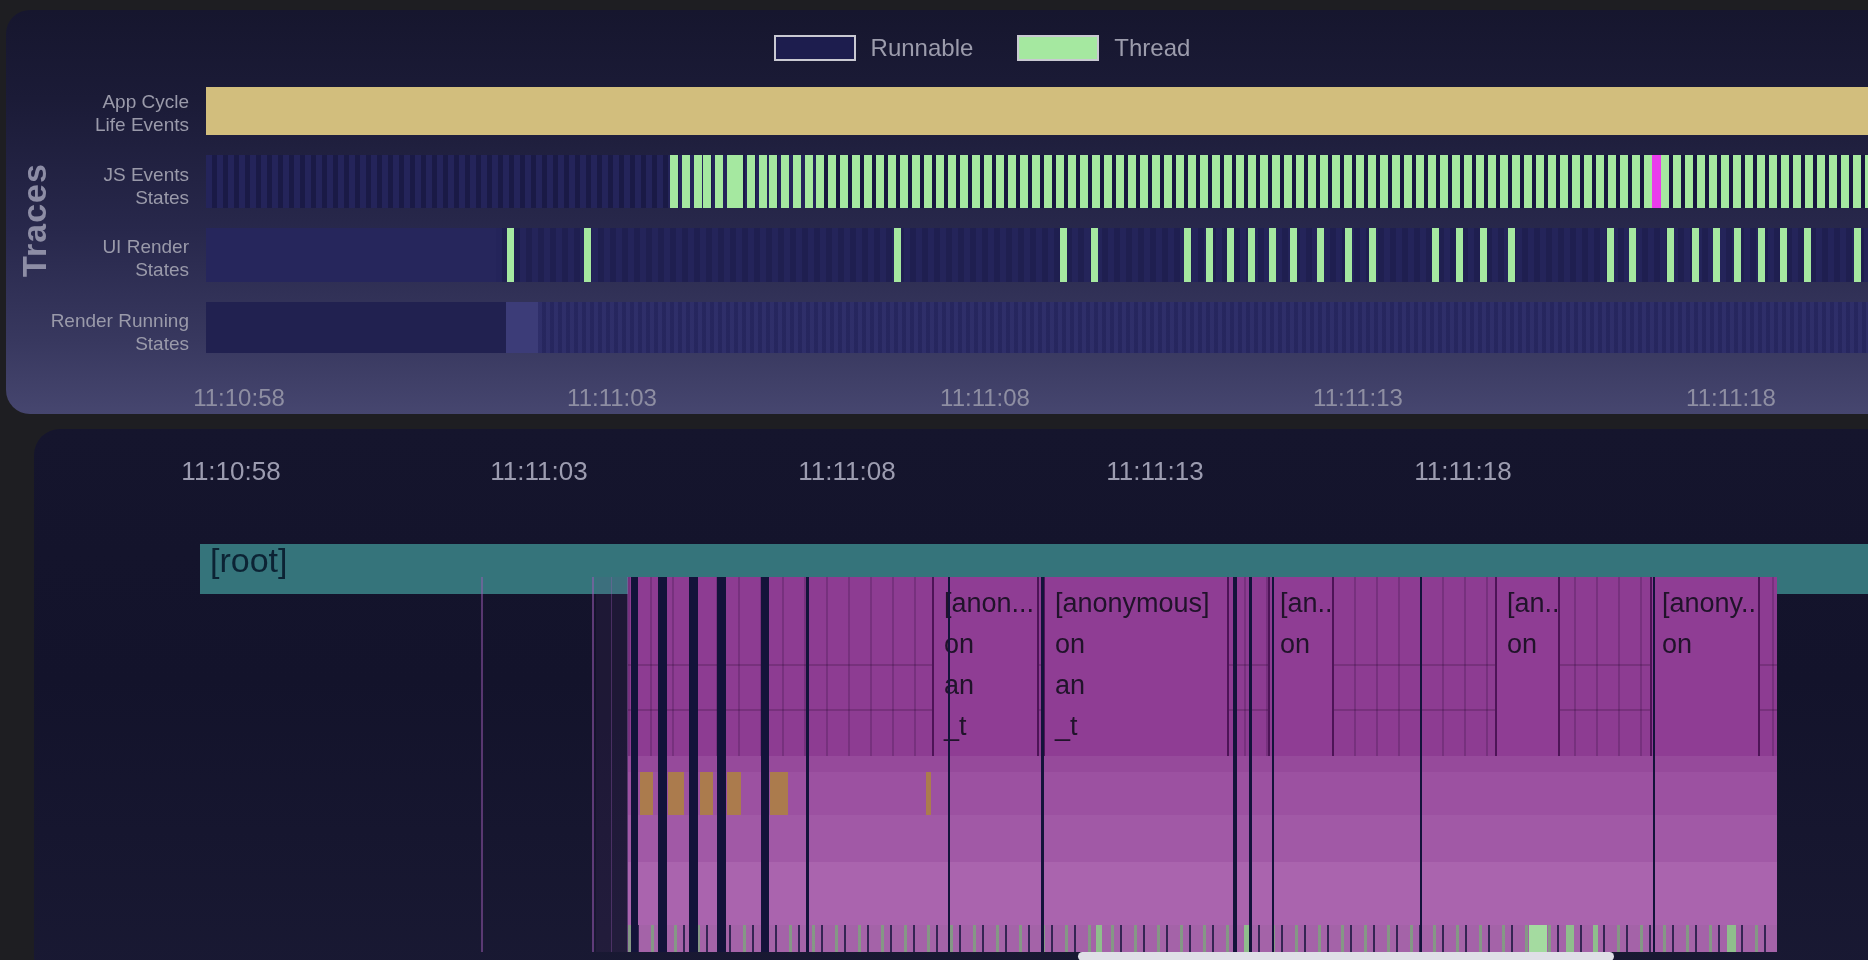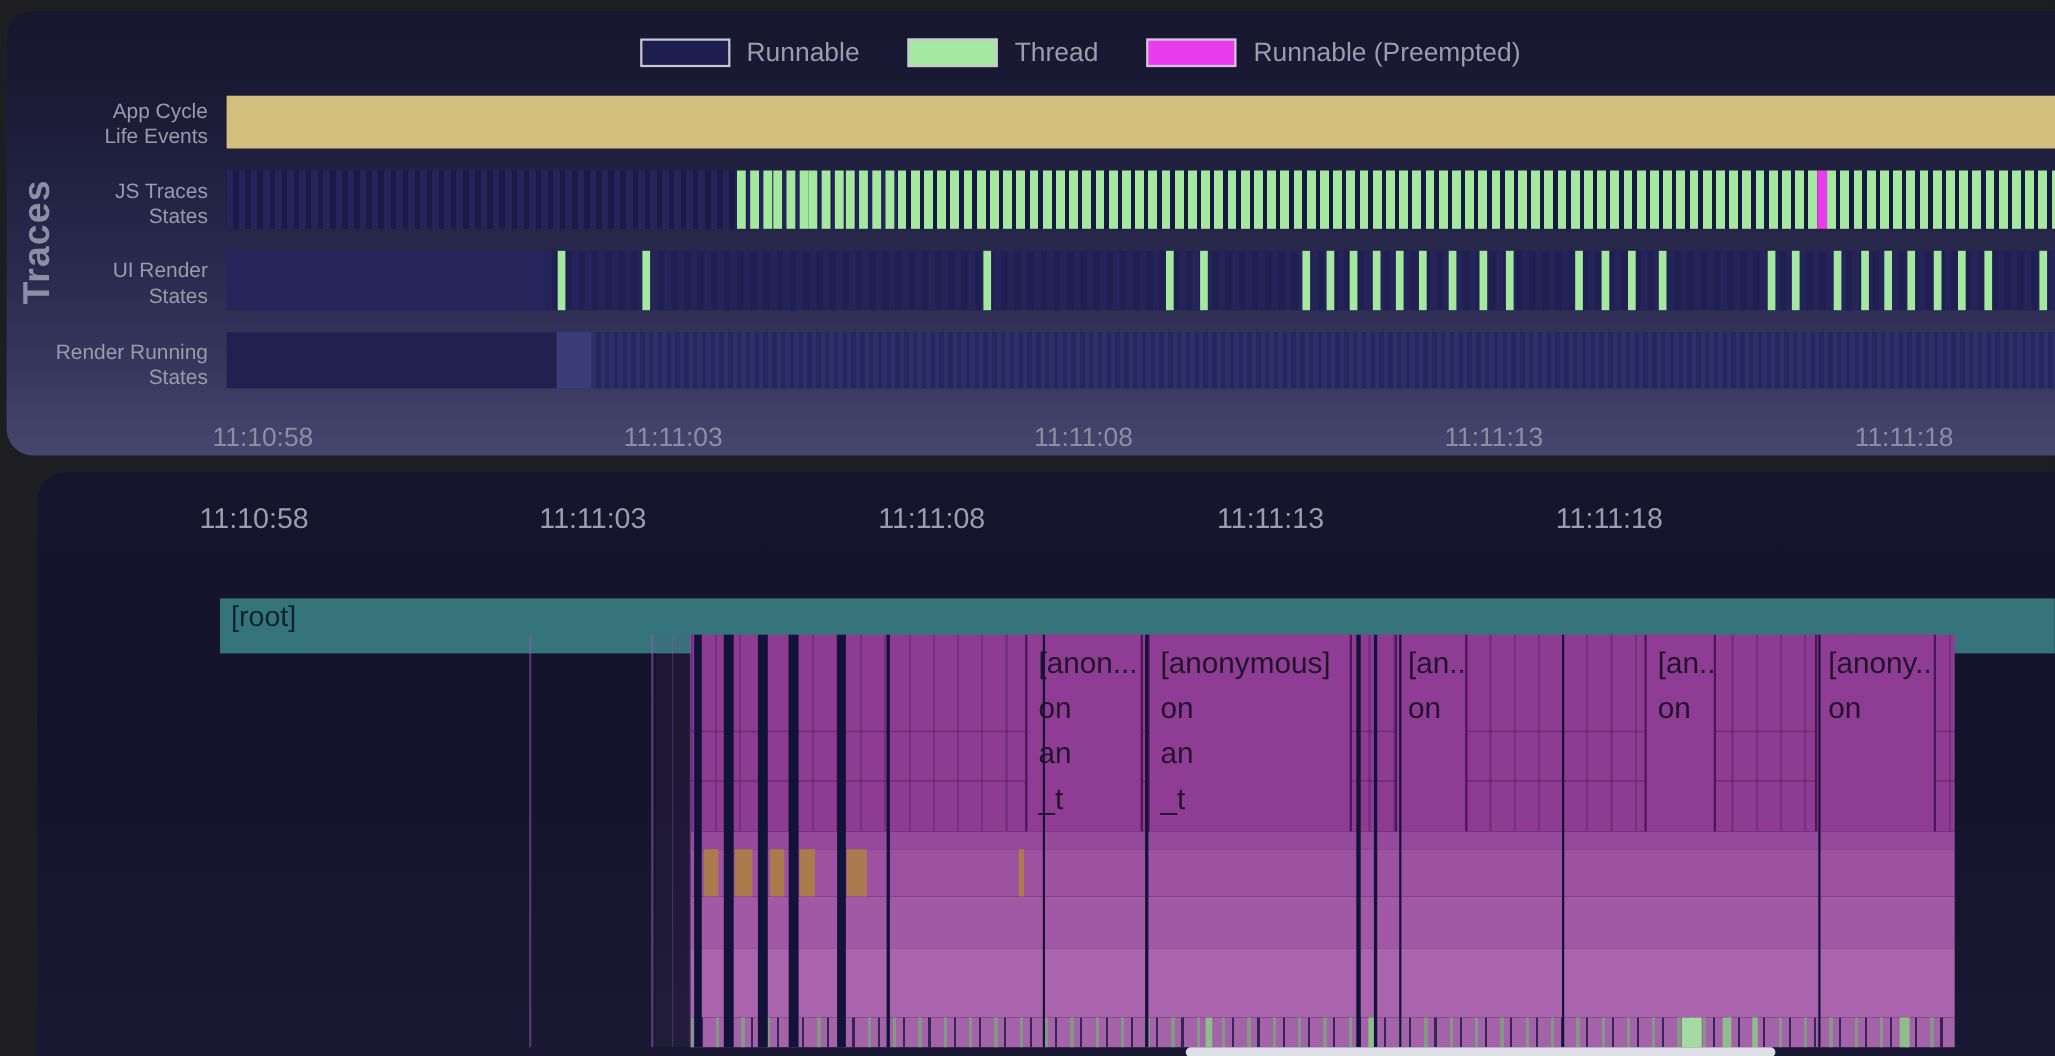--- a/index.html
+++ b/index.html
@@ -51,21 +51,21 @@
     background:repeating-linear-gradient(90deg,#24245a 0 6px,#1a1a46 6px 11px); }
   .js-dense { background:repeating-linear-gradient(90deg,#a5e8a0 0 8px,#17173f 8px 12px); }
   .js-dense-a { left:610px; width:836px; }
   .js-dense-b { left:1455px; width:213px; }
   .js-magenta { left:1446px; width:9px; background:#ea3cec; }
   .green-bar { position:absolute; top:0; bottom:0; width:7px; background:#a5e8a0; }
   .js-green { width:8px; }
 
   
   .root-bar { position:absolute; left:200px; right:0; top:544px; height:50px;
-    background:#35747b; color:#0c2334; font-size:26px; line-height:33px; padding-left:10px; }
+    background:#35747b; color:#0c2334; font-size:34px; line-height:33px; padding-left:10px; }
   .hairline { position:absolute; top:577px; height:375px; }
   .faint-col { position:absolute; top:577px; height:375px; left:596px; width:38px;
     background:rgba(130,70,150,.10); }
   .flame { position:absolute; left:628px; width:1149px; top:577px; height:375px; }
   .band { position:absolute; left:0; right:0; }
   .band-stripes { background-image:
       repeating-linear-gradient(90deg,rgba(25,0,35,.22) 0 2px,rgba(0,0,0,0) 2px 13px),
       repeating-linear-gradient(90deg,rgba(255,255,255,.05) 0 1px,rgba(0,0,0,0) 1px 27px); }
   .band-header { top:0; height:179px; background:#8d3c92;
     background-image:repeating-linear-gradient(90deg,rgba(30,5,45,.20) 0 2px,rgba(0,0,0,0) 2px 22px); }
@@ -97,35 +97,31 @@
 
     <div class="legend" id="legend">
         <div class="legend-item">
           <div class="legend-swatch" style="background: rgb(29, 29, 78);"></div>
           <div class="legend-label">Runnable</div>
         </div>
         <div class="legend-item">
           <div class="legend-swatch" style="background: rgb(165, 232, 160);"></div>
           <div class="legend-label">Thread</div>
         </div>
-        <div class="legend-item">
-          <div class="legend-swatch" style="background: rgb(234, 60, 236);"></div>
-          <div class="legend-label">Runnable (Preempted)</div>
-        </div>
       </div>
 
     <div class="traces-label">Traces</div>
 
     <div id="row-labels">
         <div class="row-label" style="top: 80px;">
           <div>App Cycle</div>
           <div>Life Events</div>
         </div>
         <div class="row-label" style="top: 153px;">
-          <div>JS Traces</div>
+          <div>JS Events</div>
           <div>States</div>
         </div>
         <div class="row-label" style="top: 225px;">
           <div>UI Render</div>
           <div>States</div>
         </div>
         <div class="row-label" style="top: 299px;">
           <div>Render Running</div>
           <div>States</div>
         </div>

